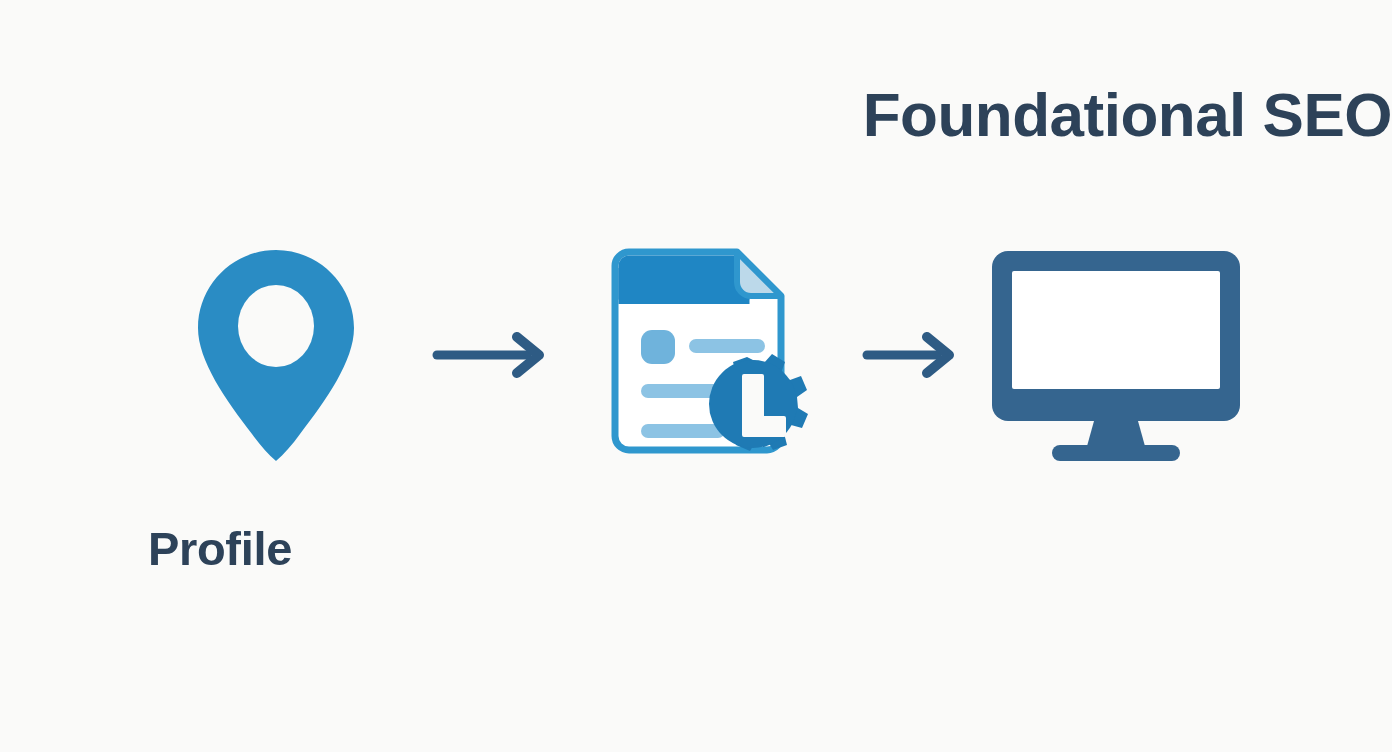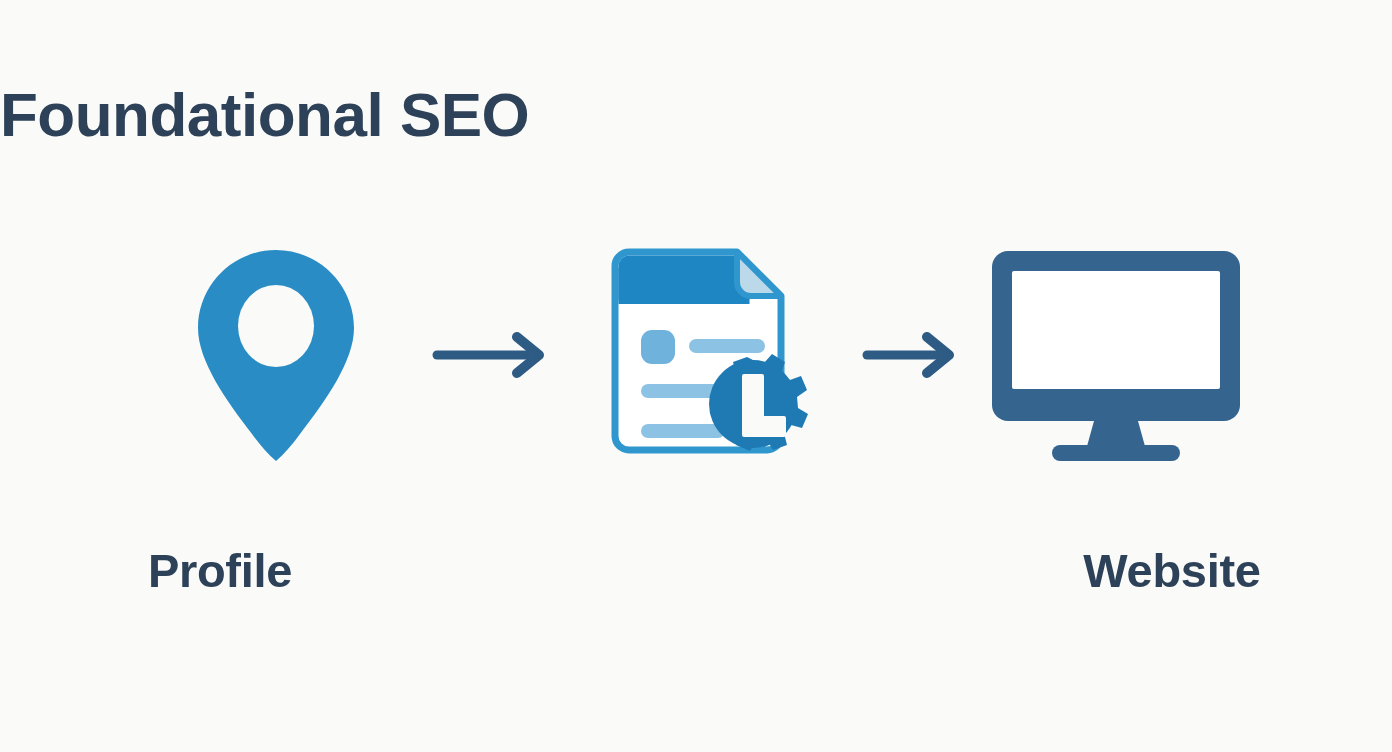--- a/index.html
+++ b/index.html
@@ -21,21 +21,21 @@
     inset: 0;
     background: #fafaf9;
   }
 
   
   #title {
     position: absolute;
     top: 84px;
     left: 0;
     width: 1392px;
-    text-align: left;
+    text-align: right;
     font-size: 62px;
     font-weight: 700;
     letter-spacing: -0.5px;
     color: #2d4259;
     line-height: 1;
     white-space: nowrap;
   }
 
   
   #flow-row {
@@ -65,27 +65,27 @@
     align-items: center;
     justify-content: center;
   }
   .connector.short { width: 110px; }
 
   .connector svg { display: block; }
 
   
   #labels-row {
     position: absolute;
-    top: 530px;
+    top: 508px;
     left: 70px;
     width: 1252px;
     height: 80px;
     display: flex;
     align-items: center;
-    justify-content: space-between;
+    justify-content: flex-start;
   }
   .label-slot {
     width: 300px;
     text-align: center;
     font-size: 47px;
     font-weight: 700;
     color: #2d4259;
     letter-spacing: -0.3px;
     line-height: 1;
     white-space: nowrap;
@@ -185,16 +185,15 @@
         <rect x="62" y="196" width="128" height="16" rx="8" fill="#35658f"></rect>
       </svg>
     </div>
 
   </div>
 
   <div id="labels-row">
     <div class="label-slot">Profile</div>
     <div class="label-gap"></div>
     <div class="label-gap short"></div>
-    <div class="label-slot">Website</div>
   </div>
 
 </div>
 
 </body></html>

